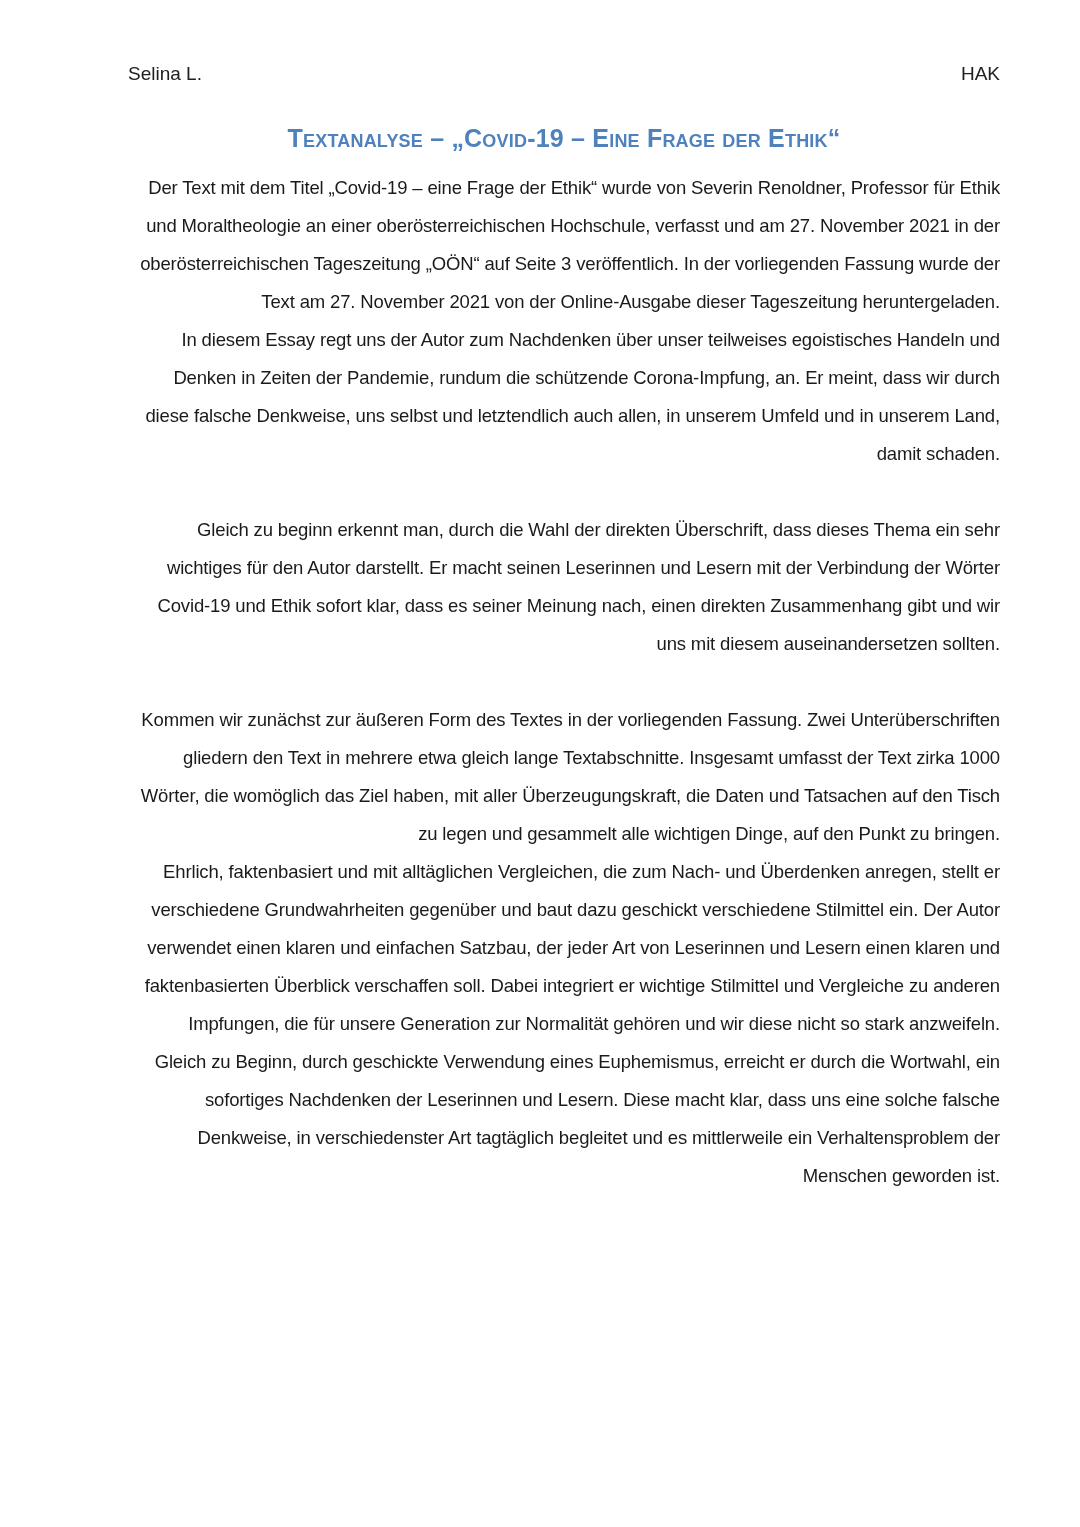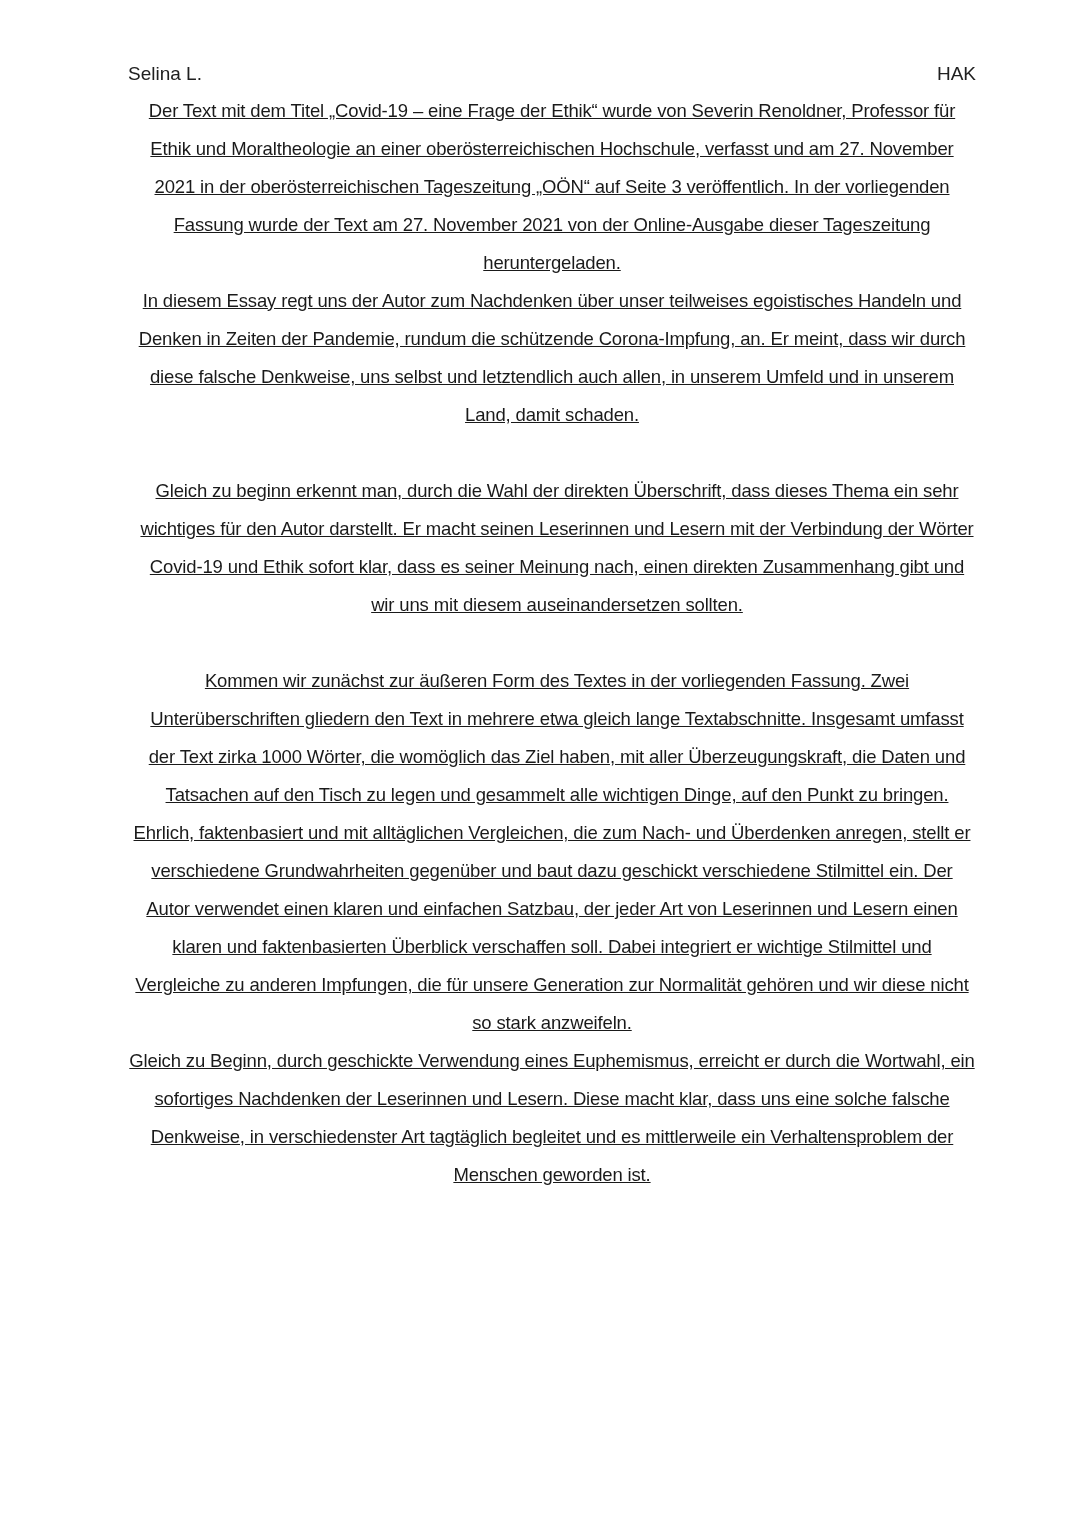--- a/index.html
+++ b/index.html
@@ -6,21 +6,21 @@
     margin: 0;
     padding: 0;
     background: #ffffff;
   }
   .page {
     position: relative;
     width: 1080px;
     height: 1527px;
     background: #ffffff;
     box-sizing: border-box;
-    padding: 62px 104px 0 128px;
+    padding: 62px 80px 0 128px;
     font-family: "Liberation Sans", "DejaVu Sans", sans-serif;
     color: #1a1a1a;
     overflow: hidden;
   }
   .doc-header {
     display: flex;
     justify-content: space-between;
     align-items: baseline;
     font-size: 19px;
     line-height: 24px;
@@ -37,39 +37,39 @@
     color: #4f81bd; 
   }
   .doc-body {
     margin-top: 6px;
   }
   .para {
     margin: 0;
     font-size: 18.5px;
     letter-spacing: -0.15px;
     line-height: 38px;
-    text-align: center;
+    text-align: right;
     color: #1a1a1a;
-    text-decoration: underline;
   }
   .para.gap-before {
     margin-top: 38px;
     margin-left: 10px;
   }
 </style>
 </head>
 <body>
 
 <div class="page">
 
   <div class="doc-header">
     <span>Selina L.</span>
     <span>HAK</span>
   </div>
 
+  <h1 class="doc-title" style="color: rgb(79, 129, 189);">Textanalyse – „Covid-19 – Eine Frage der Ethik“</h1>
 
   <div class="doc-body">
     <p class="para">Der Text mit dem Titel „Covid-19 – eine Frage der Ethik“ wurde von Severin Renoldner, Professor für Ethik und Moraltheologie an einer oberösterreichischen Hochschule, verfasst und am 27. November 2021 in der oberösterreichischen Tageszeitung „OÖN“ auf Seite 3 veröffentlich. In der vorliegenden Fassung wurde der Text am 27. November 2021 von der Online-Ausgabe dieser Tageszeitung heruntergeladen.</p>
     <p class="para">In diesem Essay regt uns der Autor zum Nachdenken über unser teilweises egoistisches Handeln und Denken in Zeiten der Pandemie, rundum die schützende Corona-Impfung, an. Er meint, dass wir durch diese falsche Denkweise, uns selbst und letztendlich auch allen, in unserem Umfeld und in unserem Land, damit schaden.</p>
     <p class="para gap-before">Gleich zu beginn erkennt man, durch die Wahl der direkten Überschrift, dass dieses Thema ein sehr wichtiges für den Autor darstellt. Er macht seinen Leserinnen und Lesern mit der Verbindung der Wörter Covid-19 und Ethik sofort klar, dass es seiner Meinung nach, einen direkten Zusammenhang gibt und wir uns mit diesem auseinandersetzen sollten.</p>
     <p class="para gap-before">Kommen wir zunächst zur äußeren Form des Textes in der vorliegenden Fassung. Zwei Unterüberschriften gliedern den Text in mehrere etwa gleich lange Textabschnitte. Insgesamt umfasst der Text zirka 1000 Wörter, die womöglich das Ziel haben, mit aller Überzeugungskraft, die Daten und Tatsachen auf den Tisch zu legen und gesammelt alle wichtigen Dinge, auf den Punkt zu bringen.</p>
     <p class="para">Ehrlich, faktenbasiert und mit alltäglichen Vergleichen, die zum Nach- und Überdenken anregen, stellt er verschiedene Grundwahrheiten gegenüber und baut dazu geschickt verschiedene Stilmittel ein. Der Autor verwendet einen klaren und einfachen Satzbau, der jeder Art von Leserinnen und Lesern einen klaren und faktenbasierten Überblick verschaffen soll. Dabei integriert er wichtige Stilmittel und Vergleiche zu anderen Impfungen, die für unsere Generation zur Normalität gehören und wir diese nicht so stark anzweifeln.</p>
     <p class="para">Gleich zu Beginn, durch geschickte Verwendung eines Euphemismus, erreicht er durch die Wortwahl, ein sofortiges Nachdenken der Leserinnen und Lesern. Diese macht klar, dass uns eine solche falsche Denkweise, in verschiedenster Art tagtäglich begleitet und es mittlerweile ein Verhaltensproblem der Menschen geworden ist.</p>
   </div>
 

